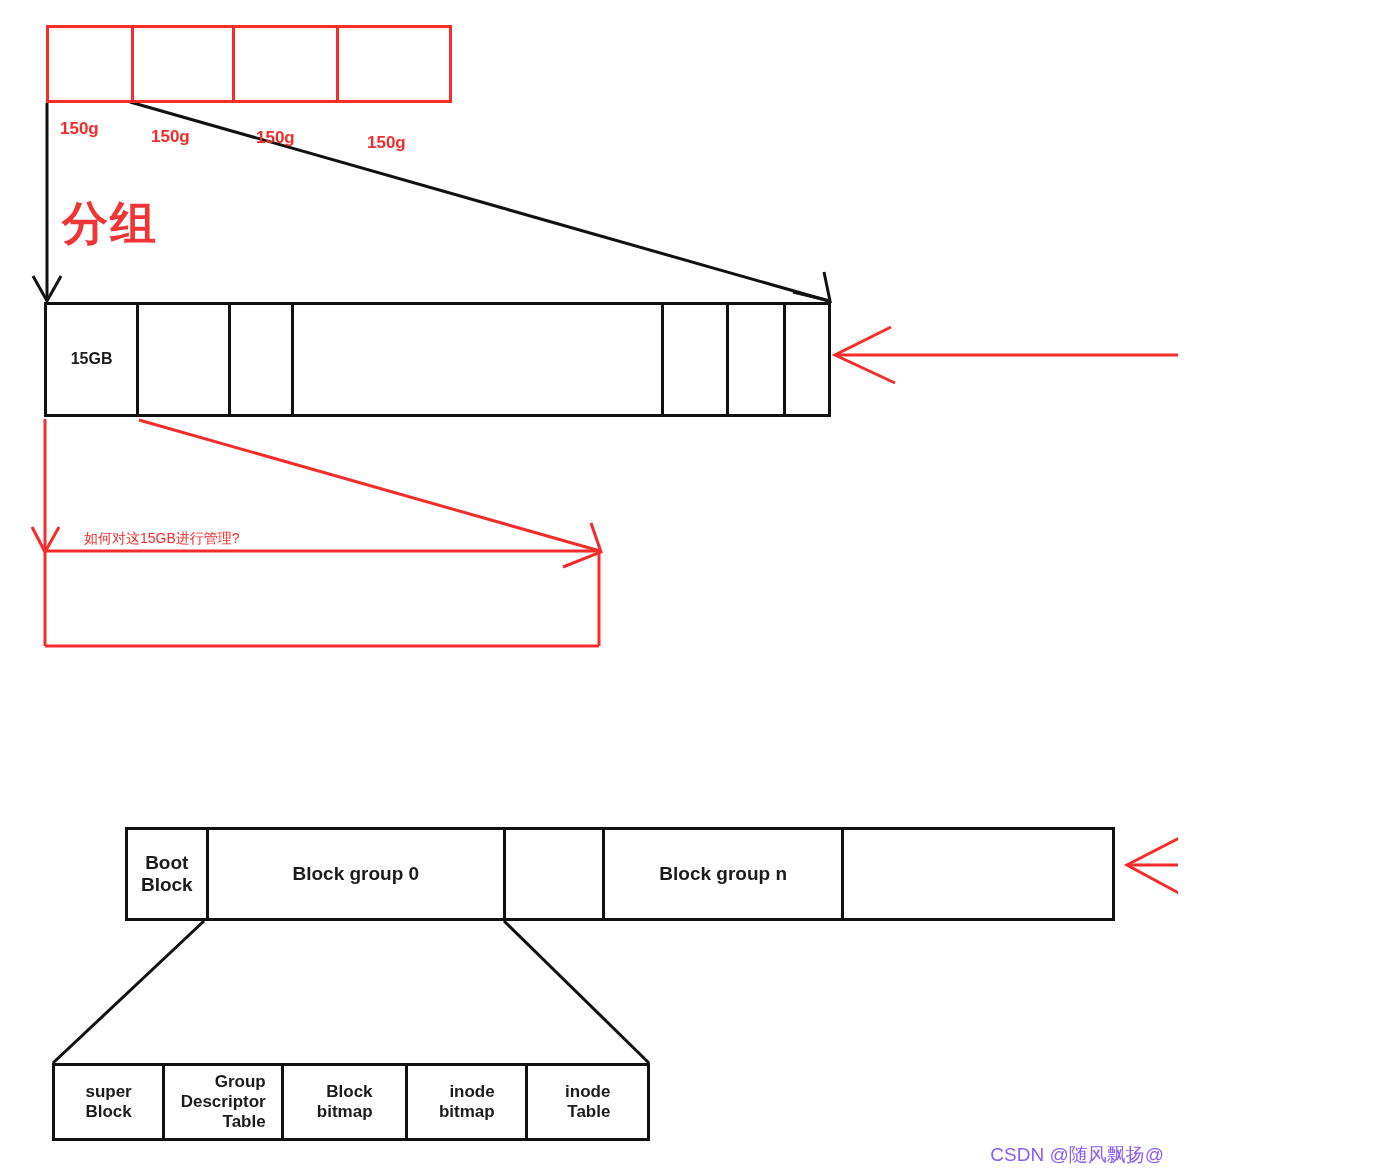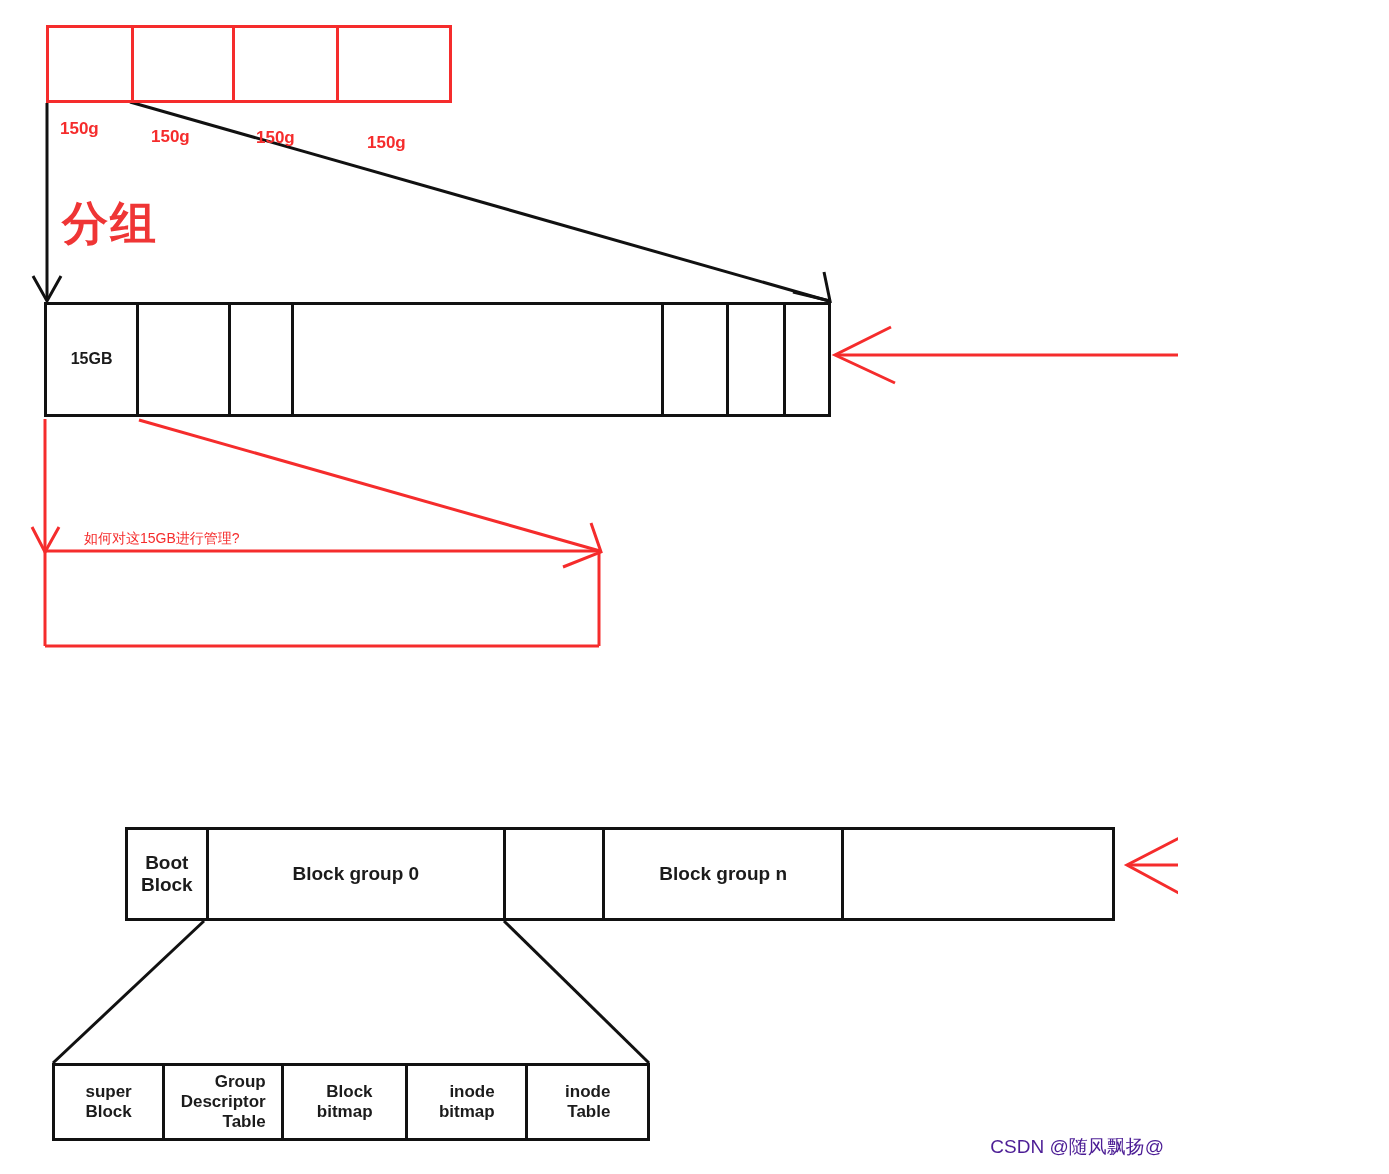--- a/index.html
+++ b/index.html
@@ -98,22 +98,22 @@
   #blockgroup-bar .cell { font-size: 19px; }
 
   
   #detail-bar { left: 52px; top: 1063px; width: 598px; height: 78px; }
   #detail-bar .cell { font-size: 17px; }
 
   
   #watermark {
     position: absolute;
     right: 14px;
-    bottom: 14px;
-    color: #4c1d95;
+    bottom: 6px;
+    color: #8b5cf6;
     font-size: 19px;
     white-space: nowrap;
   }
 </style>
 </head>
 <body>
 
 <div id="canvas">
 
   <svg class="layer" viewBox="0 0 1389 1174" xmlns="http://www.w3.org/2000/svg">

